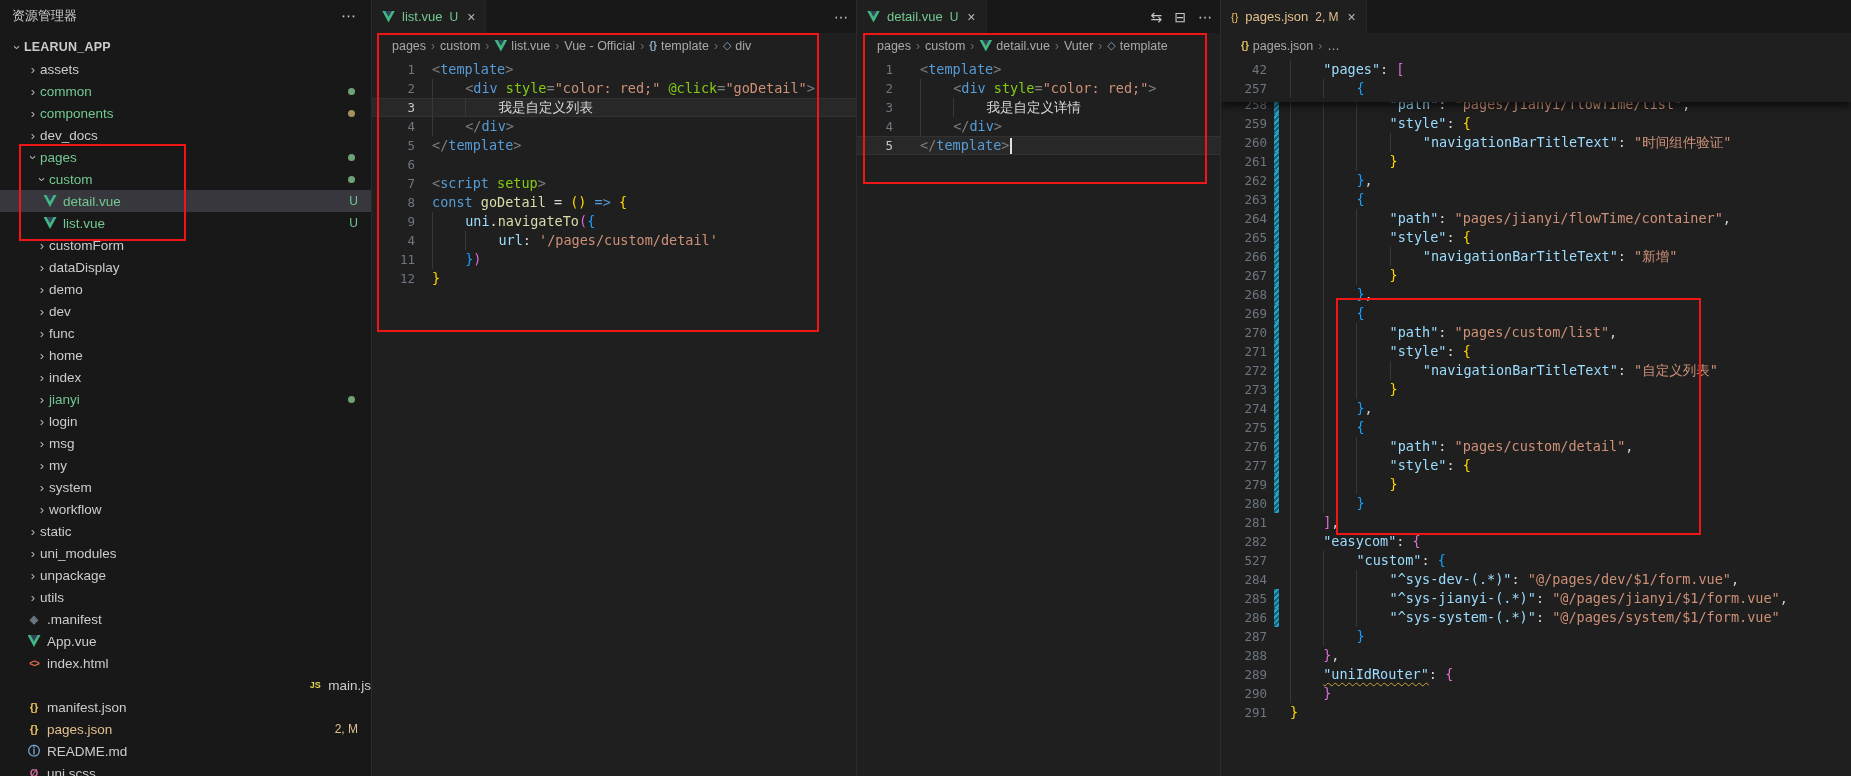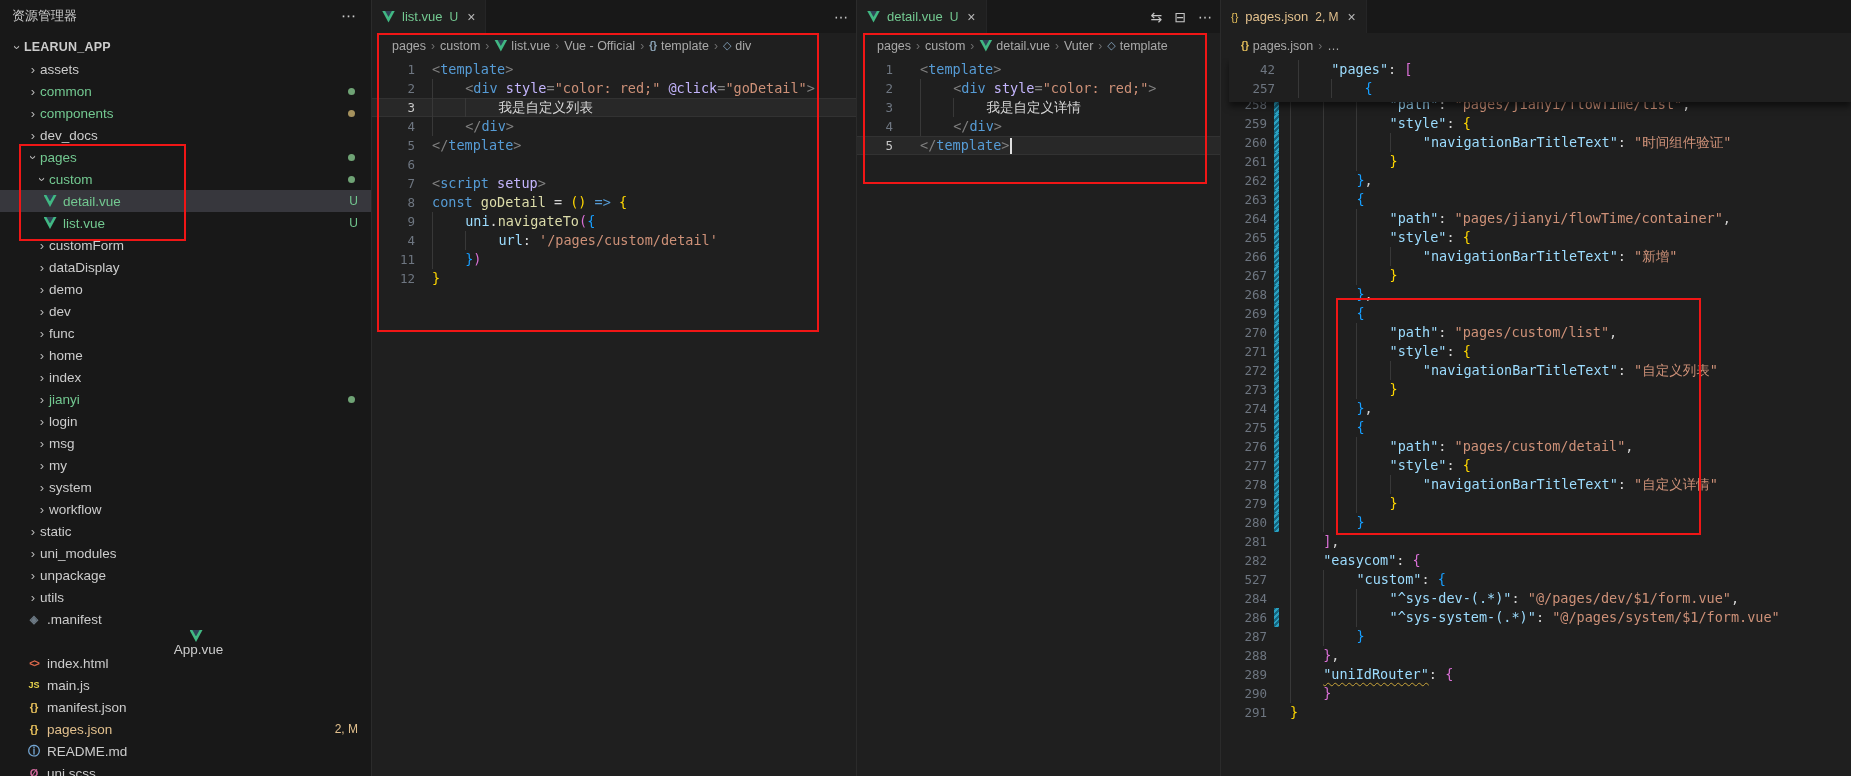--- a/index.html
+++ b/index.html
@@ -59,29 +59,29 @@
 
   
   .code{position:absolute;left:0;right:0;top:58px;bottom:0;overflow:hidden;font-family:"DejaVu Sans Mono","Liberation Mono",monospace;font-size:13.5px;}
   .lines{position:relative;}
   .line{position:relative;height:19px;line-height:19px;white-space:pre;}
   .line .ln{position:absolute;left:0;top:0;width:var(--lnw);text-align:right;color:#6e7681;font-size:12.5px;}
   .line .lc{position:absolute;left:var(--cl);top:0;}
   .line.cur{background:rgba(255,255,255,.045);box-shadow:inset 0 1px 0 rgba(255,255,255,.05), inset 0 -1px 0 rgba(255,255,255,.05);}
   .line.cur .ln{color:#c6c6c6;}
   .ind{display:inline-block;width:33.2px;box-shadow:inset 1px 0 0 #383838;height:19px;vertical-align:top;}
-  .tok-p{color:#808080;} .tok-tag{color:#569cd6;} .tok-attr{color:#c4b5fd;}
+  .tok-p{color:#808080;} .tok-tag{color:#569cd6;} .tok-attr{color:#84cc16;}
   .tok-str{color:#ce9178;} .tok-kw{color:#569cd6;} .tok-fn{color:#dcdcaa;}
   .tok-vr{color:#9cdcfe;} .tok-key{color:#9cdcfe;} .tok-txt{color:#d6d6d6;}
   .tok-pun{color:#d4d4d4;} .tok-b1{color:#ffd700;} .tok-b2{color:#da70d6;} .tok-b3{color:#179fff;}
   .tok-keysq{color:#9cdcfe;text-decoration:underline wavy #c8a43a;text-decoration-thickness:1px;text-underline-offset:3px;}
   .cursor{display:inline-block;width:1.5px;height:16px;background:#e0e0e0;vertical-align:middle;margin-left:1px;}
   .line.chg::before{content:'';position:absolute;left:calc(var(--lnw) + 7px);top:0;bottom:0;width:5px;
     background:repeating-linear-gradient(135deg,#15657f 0 2px,#2aa0c0 2px 4px);}
-  .sticky{position:absolute;top:0;left:8px;right:0;height:42px;background:#1f1f1f;z-index:3;box-shadow:0 5px 6px rgba(0,0,0,.5);padding-top:2px;}
+  .sticky{position:absolute;top:0;left:0;right:0;height:42px;background:#1f1f1f;z-index:3;box-shadow:0 5px 6px rgba(0,0,0,.5);padding-top:2px;}
 
   
   .ann{position:absolute;border:2px solid #f01616;z-index:20;pointer-events:none;}
   #ann1{left:19px;top:144px;width:163px;height:93px;}
   #ann2{left:377px;top:33px;width:438px;height:295px;}
   #ann3{left:863px;top:33px;width:340px;height:147px;}
   #ann4{left:1336px;top:298px;width:361px;height:233px;}
 </style>
 </head>
 <body>
@@ -206,31 +206,31 @@
           <span class="lbl">unpackage</span>
         </div>
         <div class="trow" style="padding-left: 26px;">
           <span class="chev">›</span>
           <span class="lbl">utils</span>
         </div>
         <div class="trow" style="padding-left: 26px;">
           <span class="ficon ic-git">◈</span>
           <span class="lbl">.manifest</span>
         </div>
-        <div class="trow" style="padding-left: 26px; flex-direction: column;">
+        <div class="trow" style="padding-left: 26px;">
           <span class="ficon">
             <span class="vicon"></span>
           </span>
           <span class="lbl">App.vue</span>
         </div>
         <div class="trow" style="padding-left: 26px;">
           <span class="ficon ic-html">&lt;&gt;</span>
           <span class="lbl">index.html</span>
         </div>
-        <div class="trow" style="padding-left: 26px;">
+        <div class="trow" style="padding-left: 26px; justify-content: flex-end;">
           <span class="ficon ic-js">JS</span>
           <span class="lbl">main.js</span>
         </div>
         <div class="trow" style="padding-left: 26px;">
           <span class="ficon ic-braces">{}</span>
           <span class="lbl">manifest.json</span>
         </div>
         <div class="trow" style="padding-left: 26px;">
           <span class="ficon ic-braces">{}</span>
           <span class="lbl m">pages.json</span>
@@ -387,27 +387,27 @@
           <div class="line chg" style="--lnw: 46px; --cl: 69px;"><span class="ln">268</span><span class="lc"><span class="ind"></span><span class="ind"></span><span class="tok-b3">}</span><span class="tok-pun">,</span></span></div>
           <div class="line chg" style="--lnw: 46px; --cl: 69px;"><span class="ln">269</span><span class="lc"><span class="ind"></span><span class="ind"></span><span class="tok-b3">{</span></span></div>
           <div class="line chg" style="--lnw: 46px; --cl: 69px;"><span class="ln">270</span><span class="lc"><span class="ind"></span><span class="ind"></span><span class="ind"></span><span class="tok-key">"path"</span><span class="tok-pun">: </span><span class="tok-str">"pages/custom/list"</span><span class="tok-pun">,</span></span></div>
           <div class="line chg" style="--lnw: 46px; --cl: 69px;"><span class="ln">271</span><span class="lc"><span class="ind"></span><span class="ind"></span><span class="ind"></span><span class="tok-key">"style"</span><span class="tok-pun">: </span><span class="tok-b1">{</span></span></div>
           <div class="line chg" style="--lnw: 46px; --cl: 69px;"><span class="ln">272</span><span class="lc"><span class="ind"></span><span class="ind"></span><span class="ind"></span><span class="ind"></span><span class="tok-key">"navigationBarTitleText"</span><span class="tok-pun">: </span><span class="tok-str">"自定义列表"</span></span></div>
           <div class="line chg" style="--lnw: 46px; --cl: 69px;"><span class="ln">273</span><span class="lc"><span class="ind"></span><span class="ind"></span><span class="ind"></span><span class="tok-b1">}</span></span></div>
           <div class="line chg" style="--lnw: 46px; --cl: 69px;"><span class="ln">274</span><span class="lc"><span class="ind"></span><span class="ind"></span><span class="tok-b3">}</span><span class="tok-pun">,</span></span></div>
           <div class="line chg" style="--lnw: 46px; --cl: 69px;"><span class="ln">275</span><span class="lc"><span class="ind"></span><span class="ind"></span><span class="tok-b3">{</span></span></div>
           <div class="line chg" style="--lnw: 46px; --cl: 69px;"><span class="ln">276</span><span class="lc"><span class="ind"></span><span class="ind"></span><span class="ind"></span><span class="tok-key">"path"</span><span class="tok-pun">: </span><span class="tok-str">"pages/custom/detail"</span><span class="tok-pun">,</span></span></div>
           <div class="line chg" style="--lnw: 46px; --cl: 69px;"><span class="ln">277</span><span class="lc"><span class="ind"></span><span class="ind"></span><span class="ind"></span><span class="tok-key">"style"</span><span class="tok-pun">: </span><span class="tok-b1">{</span></span></div>
-          <div class="line chg" style="--lnw: 46px; --cl: 69px;"><span class="ln">278</span><span class="lc"><span class="ind"></span><span class="ind"></span><span class="ind"></span><span class="ind"></span><span class="tok-key">"navigationBarTitleText"</span><span class="tok-pun">: </span><span class="tok-str">"自定义详情"</span></span></div>
           <div class="line chg" style="--lnw: 46px; --cl: 69px;"><span class="ln">279</span><span class="lc"><span class="ind"></span><span class="ind"></span><span class="ind"></span><span class="tok-b1">}</span></span></div>
           <div class="line chg" style="--lnw: 46px; --cl: 69px;"><span class="ln">280</span><span class="lc"><span class="ind"></span><span class="ind"></span><span class="tok-b3">}</span></span></div>
           <div class="line" style="--lnw: 46px; --cl: 69px;"><span class="ln">281</span><span class="lc"><span class="ind"></span><span class="tok-b2">]</span><span class="tok-pun">,</span></span></div>
           <div class="line" style="--lnw: 46px; --cl: 69px;"><span class="ln">282</span><span class="lc"><span class="ind"></span><span class="tok-key">"easycom"</span><span class="tok-pun">: </span><span class="tok-b2">{</span></span></div>
           <div class="line" style="--lnw: 46px; --cl: 69px;"><span class="ln">527</span><span class="lc"><span class="ind"></span><span class="ind"></span><span class="tok-key">"custom"</span><span class="tok-pun">: </span><span class="tok-b3">{</span></span></div>
           <div class="line" style="--lnw: 46px; --cl: 69px;"><span class="ln">284</span><span class="lc"><span class="ind"></span><span class="ind"></span><span class="ind"></span><span class="tok-key">"^sys-dev-(.*)"</span><span class="tok-pun">: </span><span class="tok-str">"@/pages/dev/$1/form.vue"</span><span class="tok-pun">,</span></span></div>
+          <div class="line chg" style="--lnw: 46px; --cl: 69px;"><span class="ln">285</span><span class="lc"><span class="ind"></span><span class="ind"></span><span class="ind"></span><span class="tok-key">"^sys-jianyi-(.*)"</span><span class="tok-pun">: </span><span class="tok-str">"@/pages/jianyi/$1/form.vue"</span><span class="tok-pun">,</span></span></div>
           <div class="line chg" style="--lnw: 46px; --cl: 69px;"><span class="ln">286</span><span class="lc"><span class="ind"></span><span class="ind"></span><span class="ind"></span><span class="tok-key">"^sys-system-(.*)"</span><span class="tok-pun">: </span><span class="tok-str">"@/pages/system/$1/form.vue"</span></span></div>
           <div class="line" style="--lnw: 46px; --cl: 69px;"><span class="ln">287</span><span class="lc"><span class="ind"></span><span class="ind"></span><span class="tok-b3">}</span></span></div>
           <div class="line" style="--lnw: 46px; --cl: 69px;"><span class="ln">288</span><span class="lc"><span class="ind"></span><span class="tok-b2">}</span><span class="tok-pun">,</span></span></div>
           <div class="line" style="--lnw: 46px; --cl: 69px;"><span class="ln">289</span><span class="lc"><span class="ind"></span><span class="tok-keysq">"uniIdRouter"</span><span class="tok-pun">: </span><span class="tok-b2">{</span></span></div>
           <div class="line" style="--lnw: 46px; --cl: 69px;"><span class="ln">290</span><span class="lc"><span class="ind"></span><span class="tok-b2">}</span></span></div>
           <div class="line" style="--lnw: 46px; --cl: 69px;"><span class="ln">291</span><span class="lc"><span class="tok-b1">}</span></span></div>
         </div>
         <div class="sticky">
           <div class="line" style="--lnw: 46px; --cl: 69px;"><span class="ln">42</span><span class="lc"><span class="ind"></span><span class="tok-key">"pages"</span><span class="tok-pun">: </span><span class="tok-b2">[</span></span></div>
           <div class="line" style="--lnw: 46px; --cl: 69px;"><span class="ln">257</span><span class="lc"><span class="ind"></span><span class="ind"></span><span class="tok-b3">{</span></span></div>

